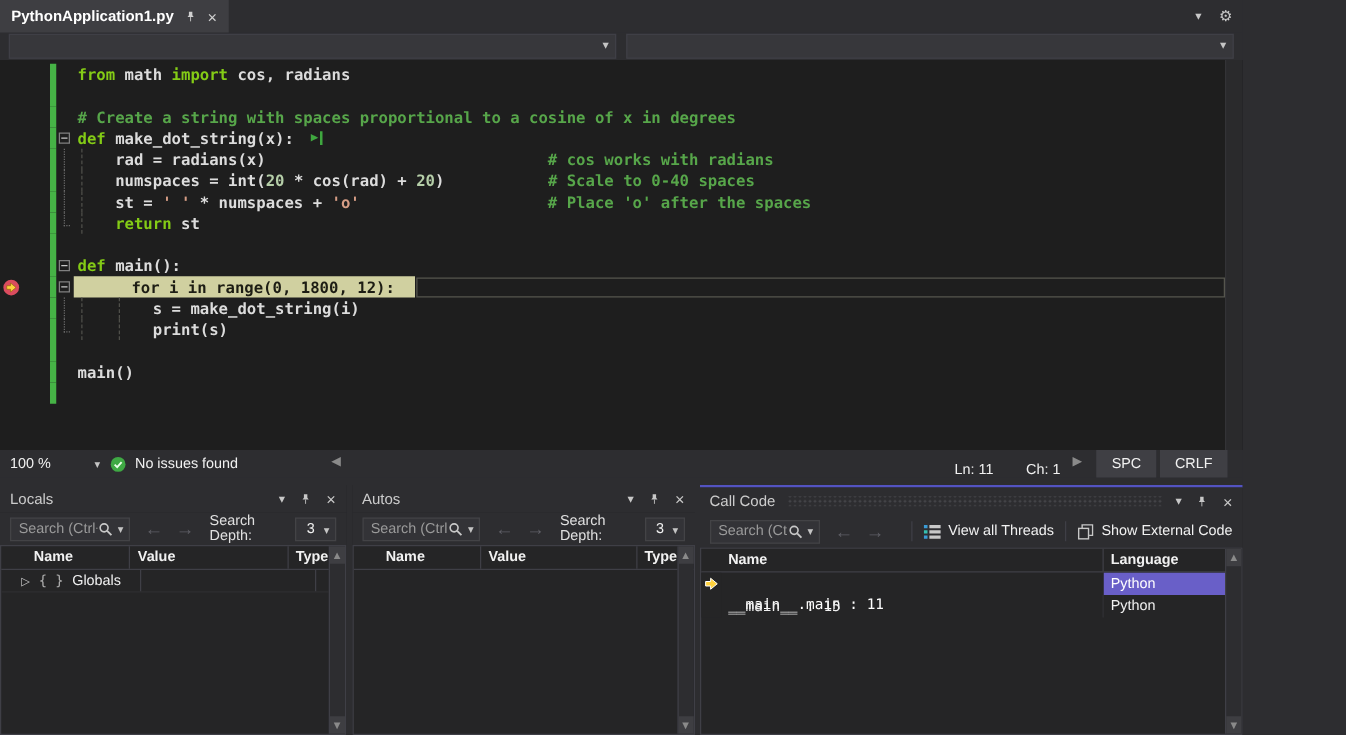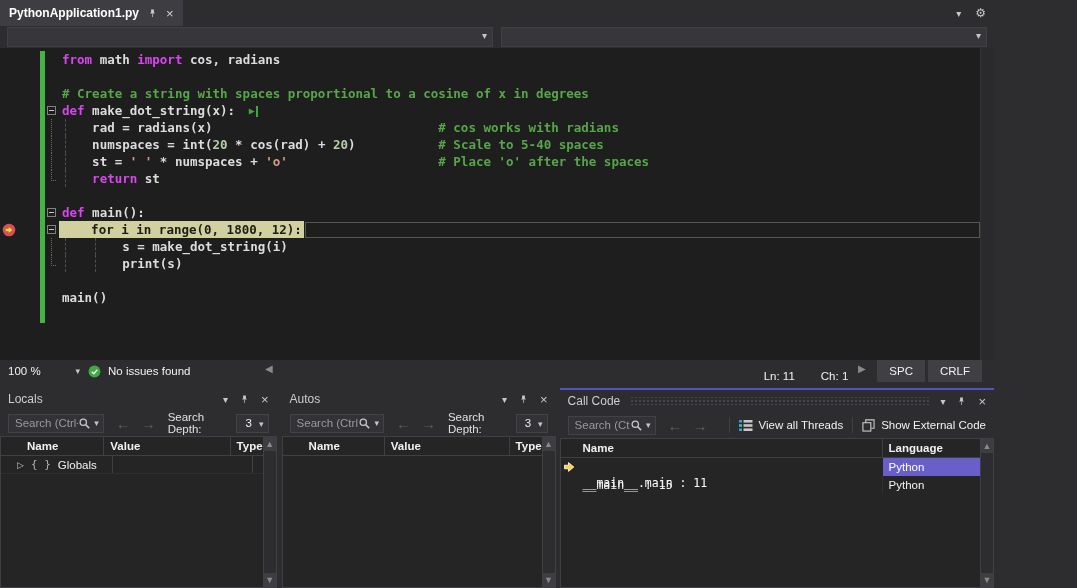--- a/index.html
+++ b/index.html
@@ -30,25 +30,25 @@
   .g-track.on { background:#46b346; }
   .g-fold { width:13px; flex:none; position:relative; display:flex; align-items:center; justify-content:center; }
   .fold-box { width:9px; height:9px; border:1px solid #808080; background:#1e1e1e; display:flex; align-items:center; justify-content:center; }
   .fold-box::after { content:""; display:block; width:5px; height:1px; background:#c8c8c8; }
   .fold-cont { position:absolute; left:6px; top:0; bottom:0; border-left:1px dotted #6a6a6a; }
   .fold-end { position:absolute; left:6px; top:0; height:62%; width:5px;
     border-left:1px dotted #6a6a6a; border-bottom:1px dotted #6a6a6a; }
   .code-text { position:relative; flex:1; display:flex; align-items:center; white-space:pre;
     font-family:"DejaVu Sans Mono", monospace; font-size:12.5px; font-weight:bold; line-height:17px; padding-left:4px; }
   .guide { position:absolute; top:0; bottom:0; border-left:1px dashed #4f4f4a; }
-  .tk-k { color:#d946ef; } .tk-n { color:#dcdcdc; } .tk-c { color:#57a64a; }
+  .tk-k { color:#84cc16; } .tk-n { color:#dcdcdc; } .tk-c { color:#57a64a; }
   .tk-s { color:#d69d85; } .tk-m { color:#b5cea8; }
   .run-adorn { color:#3fa73f; font-size:10px; letter-spacing:-1px; margin-left:6px; }
   .run-adorn .bar { display:inline-block; width:2px; height:11px; background:#3fa73f; margin-left:2px; vertical-align:middle; }
-  .hl-chunk { background:#d0d0a0; padding:0 2px; margin-left:-3px; height:17px; display:inline-flex; align-items:center; }
+  .hl-chunk { background:#d0d0a0; padding:0 16px; margin-left:-3px; height:17px; display:inline-flex; align-items:center; }
   .hl-chunk span { color:#1d1d14 !important; }
   .cur-rest { flex:1; border:1px solid #56564e; background:#1e1e1e; height:16px; align-self:center; margin-left:1px; }
   .editor-vscroll { position:absolute; right:0; top:0; bottom:0; width:14px; background:#2a2a2c; border-left:1px solid #333336; }
 
   
   .ed-status { height:22px; background:#2d2d30; position:relative; color:#f1f1f1; font-size:11.5px; }
   .zoom-combo { position:absolute; left:8px; top:0; height:22px; display:flex; align-items:center; gap:35px; cursor:default; }
   .zoom-combo .arrow { font-size:9px; color:#c5c5c5; }
   .issues { position:absolute; left:88px; top:0; height:22px; display:flex; align-items:center; gap:7px; }
   .hscroll-left { position:absolute; left:265px; top:3px; color:#8a8a8a; font-size:10px; }
@@ -180,21 +180,21 @@
           </div>
           <div class="code-text"><span class="guide" style="left: 7px;"></span><span class="tk-n">    rad = radians(x)                              </span><span class="tk-c"># cos works with radians</span></div>
         </div>
         <div class="code-line">
           <div class="g-bp"></div>
           <div class="g-pad"></div>
           <div class="g-track on"></div>
           <div class="g-fold">
             <span class="fold-cont"></span>
           </div>
-          <div class="code-text"><span class="guide" style="left: 7px;"></span><span class="tk-n">    numspaces = int(</span><span class="tk-m">20</span><span class="tk-n"> * cos(rad) + </span><span class="tk-m">20</span><span class="tk-n">)           </span><span class="tk-c"># Scale to 5-40 spaces</span></div>
+          <div class="code-text"><span class="guide" style="left: 7px;"></span><span class="tk-n">    numspaces = int(</span><span class="tk-m">20</span><span class="tk-n"> * cos(rad) + </span><span class="tk-m">20</span><span class="tk-n">)           </span><span class="tk-c"># Scale to 0-40 spaces</span></div>
         </div>
         <div class="code-line">
           <div class="g-bp"></div>
           <div class="g-pad"></div>
           <div class="g-track on"></div>
           <div class="g-fold">
             <span class="fold-cont"></span>
           </div>
           <div class="code-text"><span class="guide" style="left: 7px;"></span><span class="tk-n">    st = </span><span class="tk-s">' '</span><span class="tk-n"> * numspaces + </span><span class="tk-s">'o'</span><span class="tk-n">                    </span><span class="tk-c"># Place 'o' after the spaces</span></div>
         </div>

